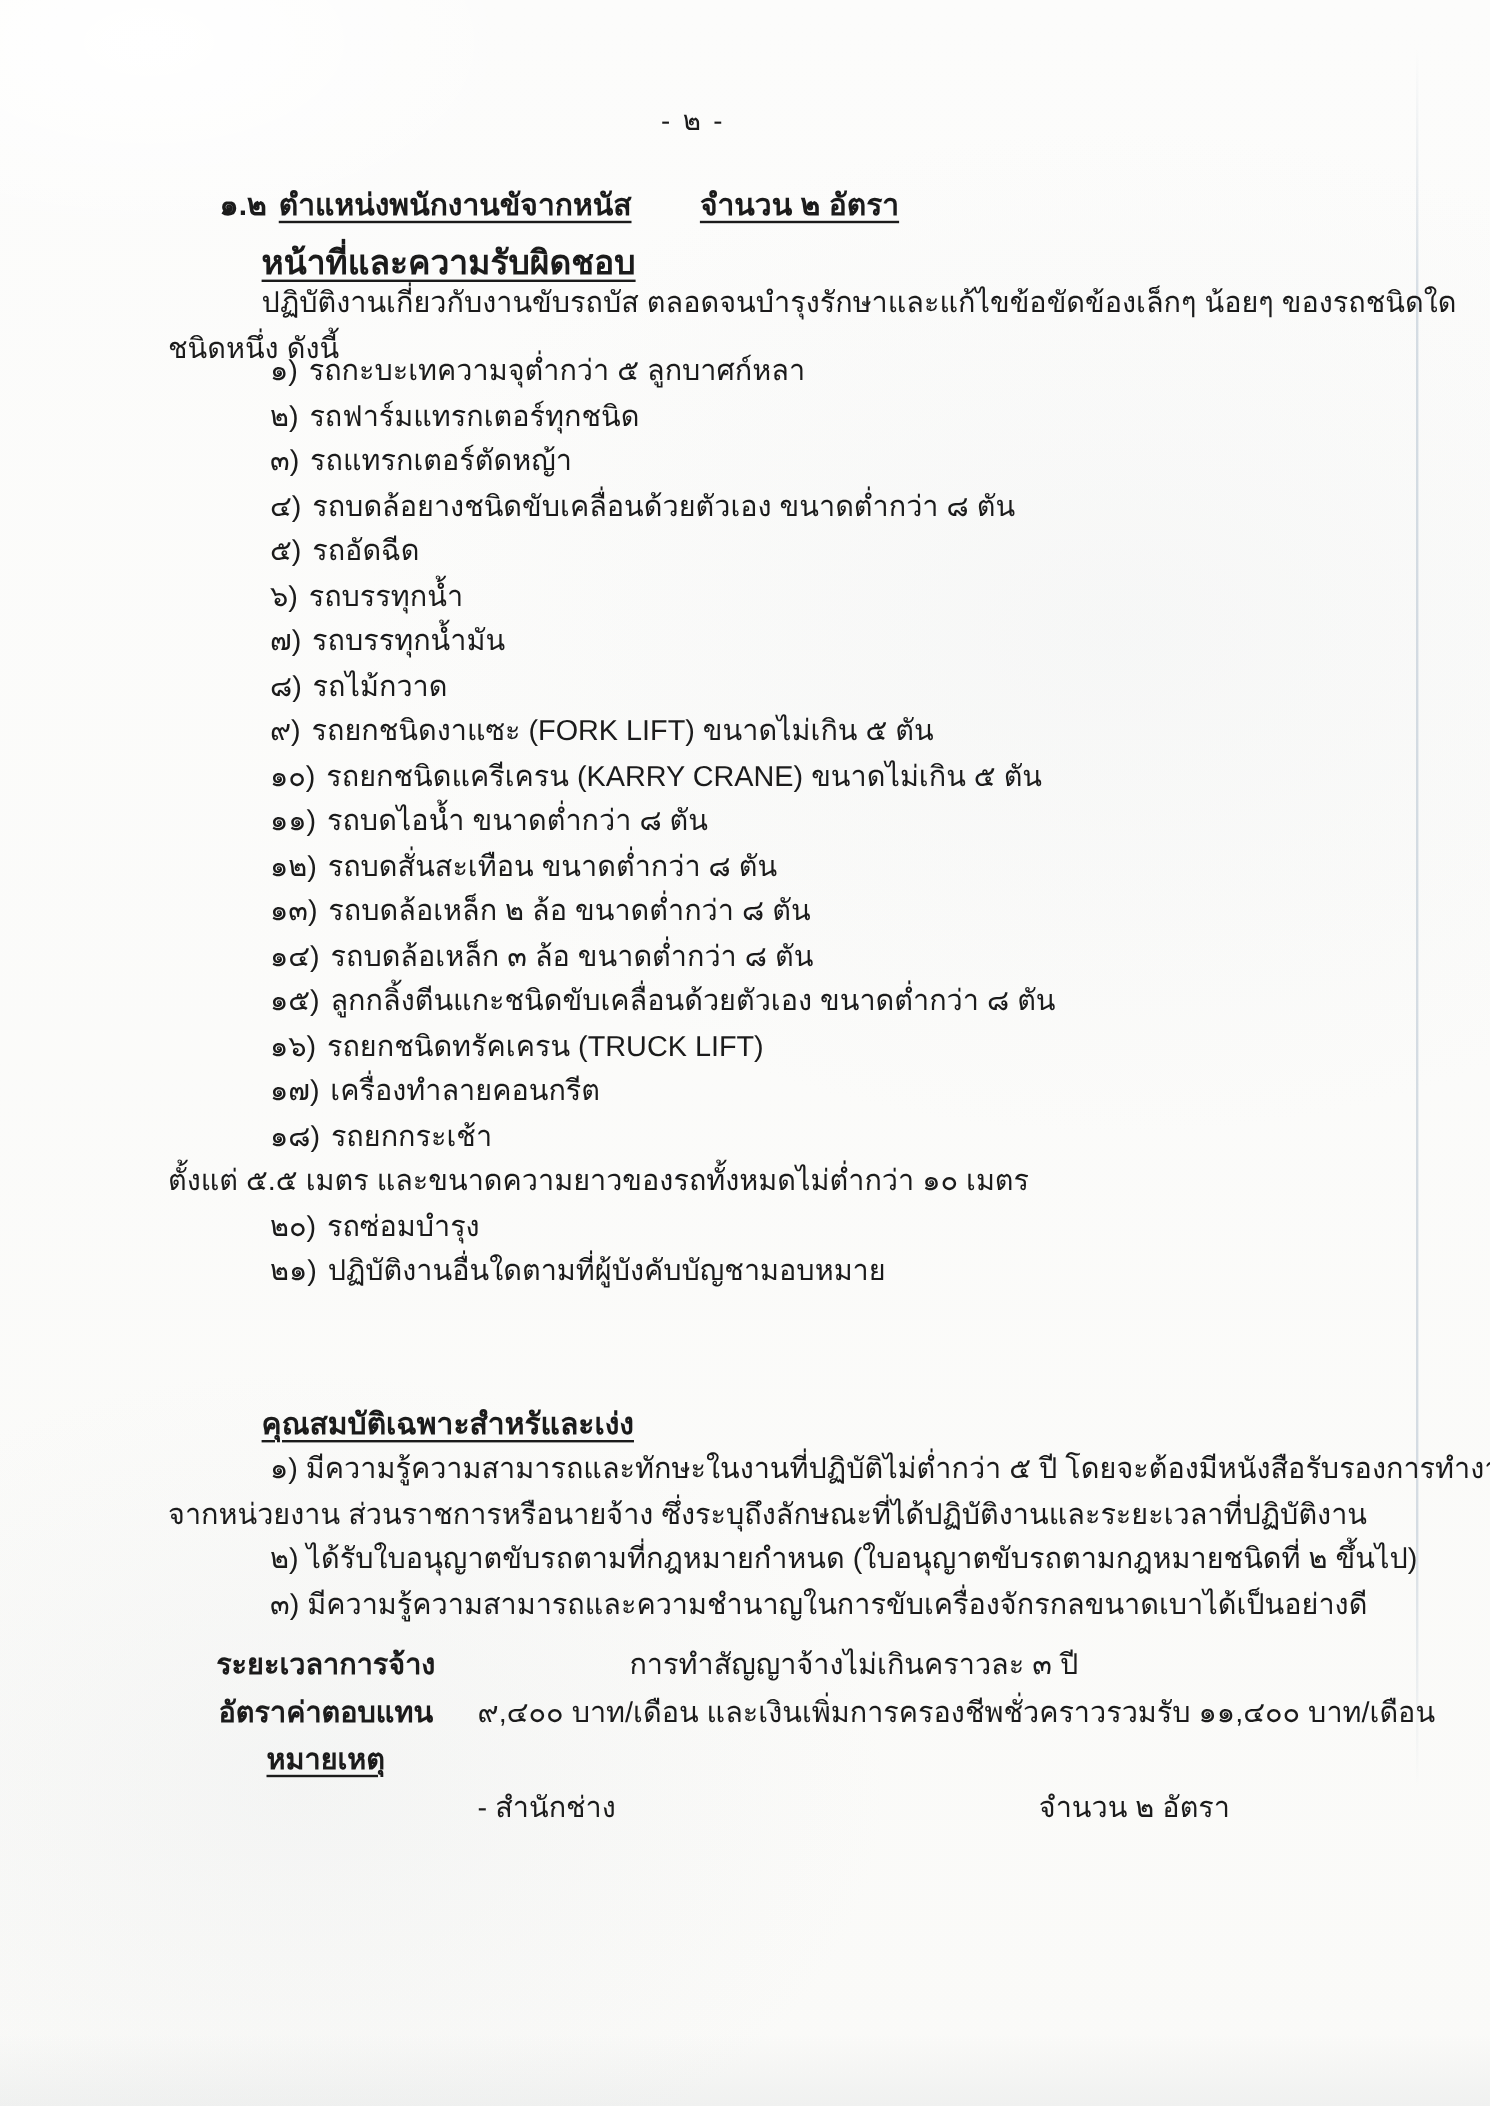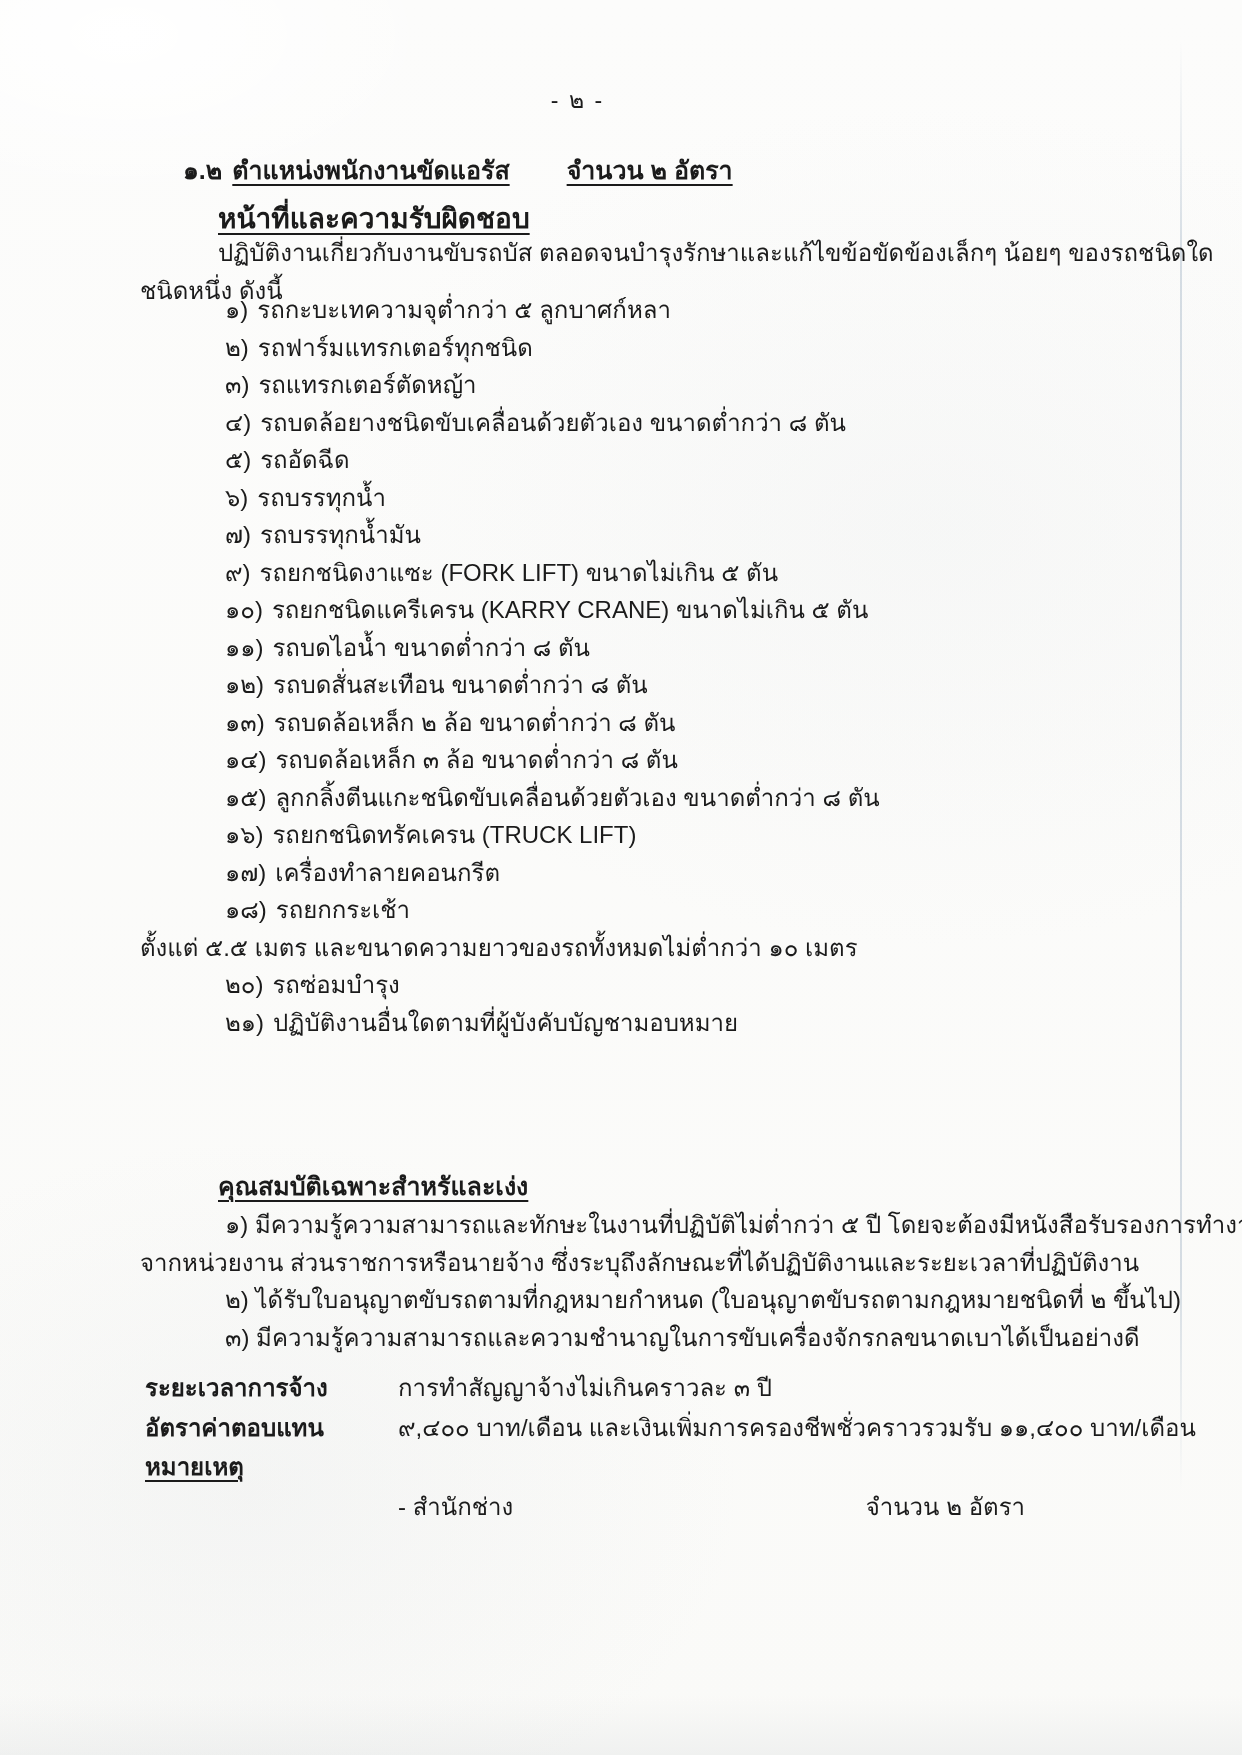--- a/index.html
+++ b/index.html
@@ -66,53 +66,54 @@
   .list { position: absolute; top: 291px; left: 140px; width: 960px; }
   .no { margin-right: 9px; }
   .sub-heading2 {
     position: absolute;
     top: 1166px; left: 218px;
     font-size: 25px;
     white-space: nowrap;
   }
   .quals { position: absolute; top: 1206px; left: 140px; width: 980px; }
   .employment { position: absolute; top: 1368px; left: 145px; width: 880px; }
-  .row { display: flex; height: 39.5px; line-height: 39.5px; font-size: 24px; white-space: nowrap; }
+  .row { display: flex; height: 39.5px; line-height: 39.5px; font-size: 24px; white-space: nowrap; text-align: center; }
   .label { flex: 0 0 253px; }
   .value { flex: 1 1 auto; }
   .split { display: flex; justify-content: space-between; }
 </style>
 </head>
 <body>
 
 <div>
   <div class="scan-line-right"></div>
   <div class="scan-edge-bottom"></div>
 
   <div class="pageno">- ๒ -</div>
 
   <div class="sec-heading b">
-    <span>๑.๒</span><span class="u sec-title">ตำแหน่งพนักงานขัดแอรัส</span><span class="u sec-count">จำนวน ๒ อัตรา</span>
+    <span>๑.๒</span><span class="u sec-title">ตำแหน่งพนักงานขัจากหนัส</span><span class="u sec-count">จำนวน ๒ อัตรา</span>
   </div>
 
   <div class="sub-heading b u">หน้าที่และความรับผิดชอบ</div>
 
   <div class="intro">
     <div class="line ind78">ปฏิบัติงานเกี่ยวกับงานขับรถบัส ตลอดจนบำรุงรักษาและแก้ไขข้อขัดข้องเล็กๆ น้อยๆ ของรถชนิดใด</div>
     <div class="line">ชนิดหนึ่ง ดังนี้</div>
   </div>
 
   <div class="list">
     <div class="line ind85"><span class="no">๑)</span><span>รถกะบะเทความจุต่ำกว่า ๕ ลูกบาศก์หลา</span></div>
     <div class="line ind85"><span class="no">๒)</span><span>รถฟาร์มแทรกเตอร์ทุกชนิด</span></div>
     <div class="line ind85"><span class="no">๓)</span><span>รถแทรกเตอร์ตัดหญ้า</span></div>
     <div class="line ind85"><span class="no">๔)</span><span>รถบดล้อยางชนิดขับเคลื่อนด้วยตัวเอง ขนาดต่ำกว่า ๘ ตัน</span></div>
     <div class="line ind85"><span class="no">๕)</span><span>รถอัดฉีด</span></div>
     <div class="line ind85"><span class="no">๖)</span><span>รถบรรทุกน้ำ</span></div>
     <div class="line ind85"><span class="no">๗)</span><span>รถบรรทุกน้ำมัน</span></div>
+    <div class="line ind85"><span class="no">๘)</span><span>รถไม้กวาด</span></div>
     <div class="line ind85"><span class="no">๙)</span><span>รถยกชนิดงาแซะ (FORK LIFT) ขนาดไม่เกิน ๕ ตัน</span></div>
     <div class="line ind85"><span class="no">๑๐)</span><span>รถยกชนิดแครีเครน (KARRY CRANE) ขนาดไม่เกิน ๕ ตัน</span></div>
     <div class="line ind85"><span class="no">๑๑)</span><span>รถบดไอน้ำ ขนาดต่ำกว่า ๘ ตัน</span></div>
     <div class="line ind85"><span class="no">๑๒)</span><span>รถบดสั่นสะเทือน ขนาดต่ำกว่า ๘ ตัน</span></div>
     <div class="line ind85"><span class="no">๑๓)</span><span>รถบดล้อเหล็ก ๒ ล้อ ขนาดต่ำกว่า ๘ ตัน</span></div>
     <div class="line ind85"><span class="no">๑๔)</span><span>รถบดล้อเหล็ก ๓ ล้อ ขนาดต่ำกว่า ๘ ตัน</span></div>
     <div class="line ind85"><span class="no">๑๕)</span><span>ลูกกลิ้งตีนแกะชนิดขับเคลื่อนด้วยตัวเอง ขนาดต่ำกว่า ๘ ตัน</span></div>
     <div class="line ind85"><span class="no">๑๖)</span><span>รถยกชนิดทรัคเครน (TRUCK LIFT)</span></div>
     <div class="line ind85"><span class="no">๑๗)</span><span>เครื่องทำลายคอนกรีต</span></div>
     <div class="line ind85"><span class="no">๑๘)</span><span>รถยกกระเช้า</span></div>

